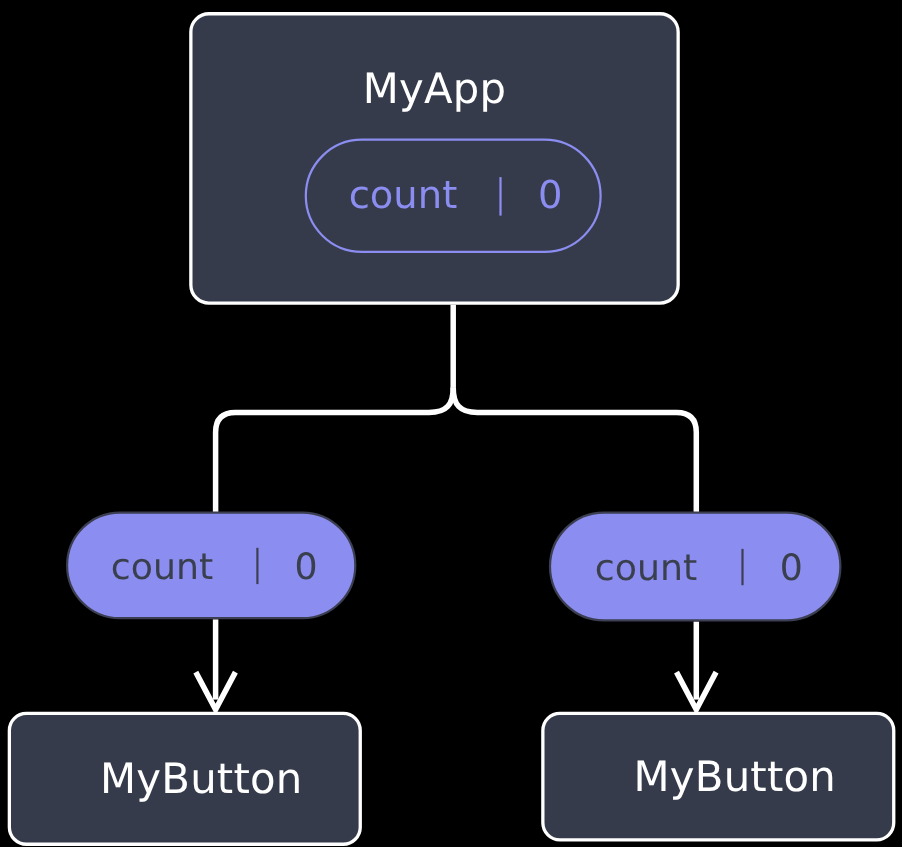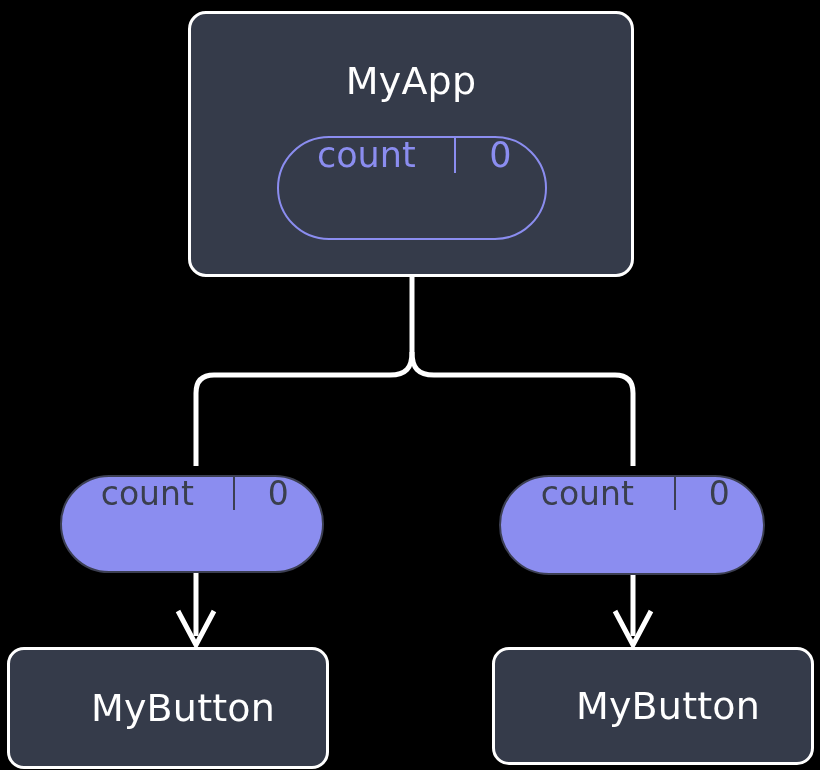--- a/index.html
+++ b/index.html
@@ -46,21 +46,21 @@
     color: #ffffff;
     font-size: 38px;
     font-weight: 400;
     line-height: 1.0;
     letter-spacing: 0.2px;
     white-space: nowrap;
   }
 
   
   #node-myapp {
-    left: 188px;
+    left: 172px;
     top: 11px;
     width: 446px;
     height: 266px;
     border-radius: 18px;
     justify-content: flex-start;
     padding-top: 48px;
   }
 
   
   .leaf-box {
@@ -79,25 +79,24 @@
     top: 647px;
     width: 322px;
     height: 118px;
   }
 
   
   .state-pill {
     position: absolute;
     box-sizing: border-box;
     display: flex;
-    align-items: flex-start;
+    align-items: center;
     border-radius: 999px;
     z-index: 4;
     overflow: hidden;
-    margin-top: 10px;
   }
   .pill-key, .pill-val {
     display: flex;
     align-items: center;
     justify-content: center;
     white-space: nowrap;
     line-height: 1;
   }
 
   

